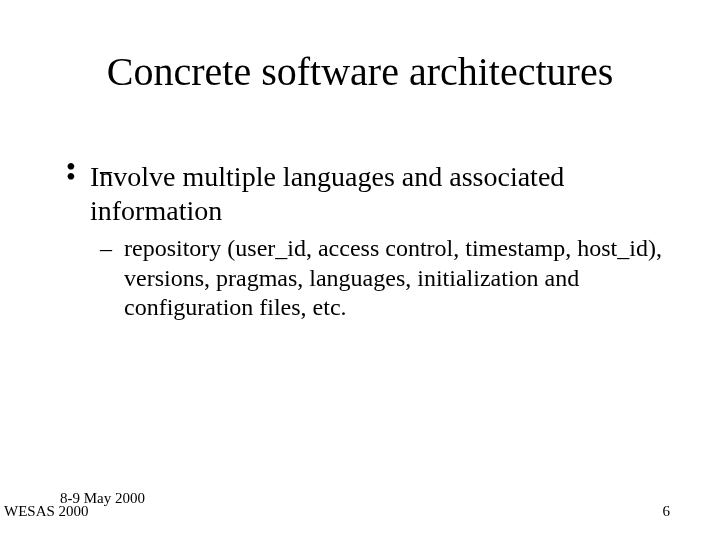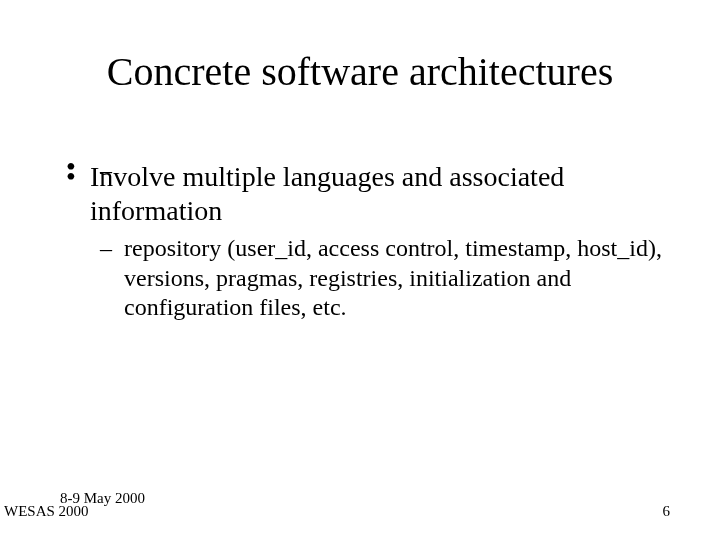--- a/index.html
+++ b/index.html
@@ -98,21 +98,21 @@
     <div class="lvl2">
       <span class="dash">–</span>
     </div>
 
     <div class="lvl1">
       <span class="bullet">•</span>
       <span>Involve multiple languages and associated information</span>
     </div>
     <div class="lvl2">
       <span class="dash">–</span>
-      <span>repository (user_id, access control, timestamp, host_id), versions, pragmas, registries, initialization and configuration files, etc.</span>
+      <span>repository (user_id, access control, timestamp, host_id), versions, pragmas, languages, initialization and configuration files, etc.</span>
     </div>
 
   </div>
 
   <div class="footer">
     <span class="date">8-9 May 2000</span>
     <span class="event">WESAS 2000</span>
     <span class="page">6</span>
   </div>
 

